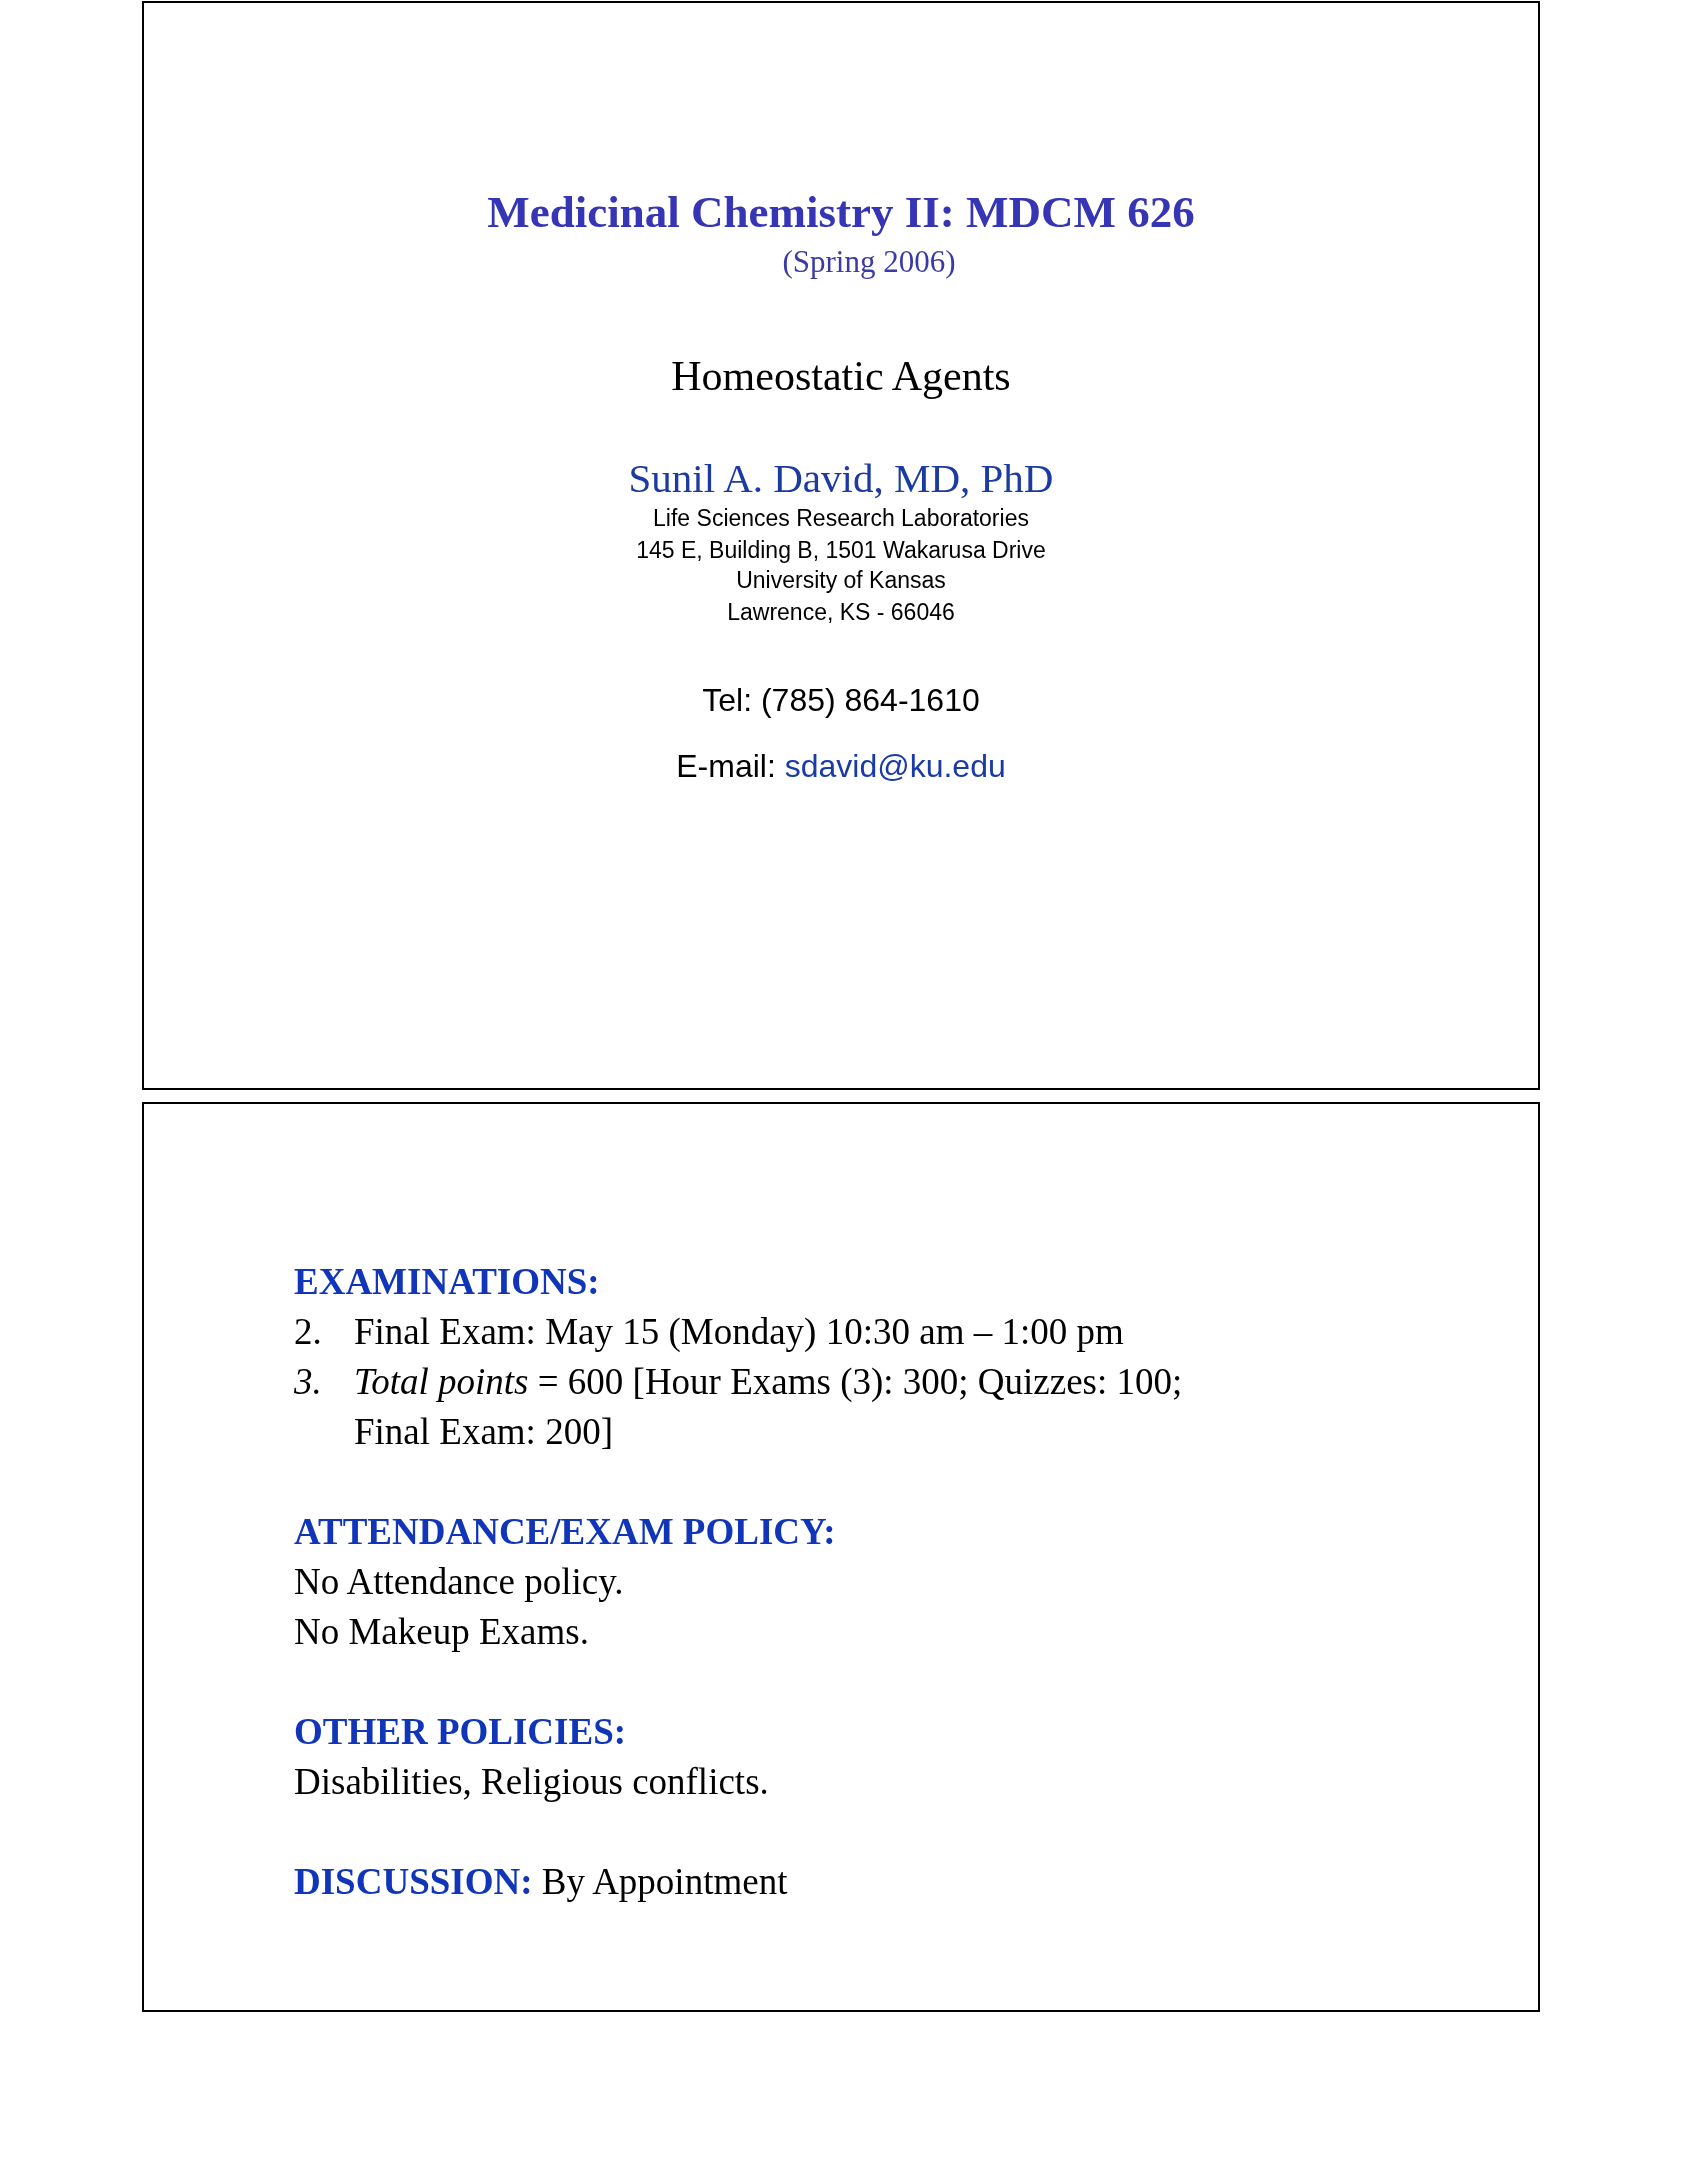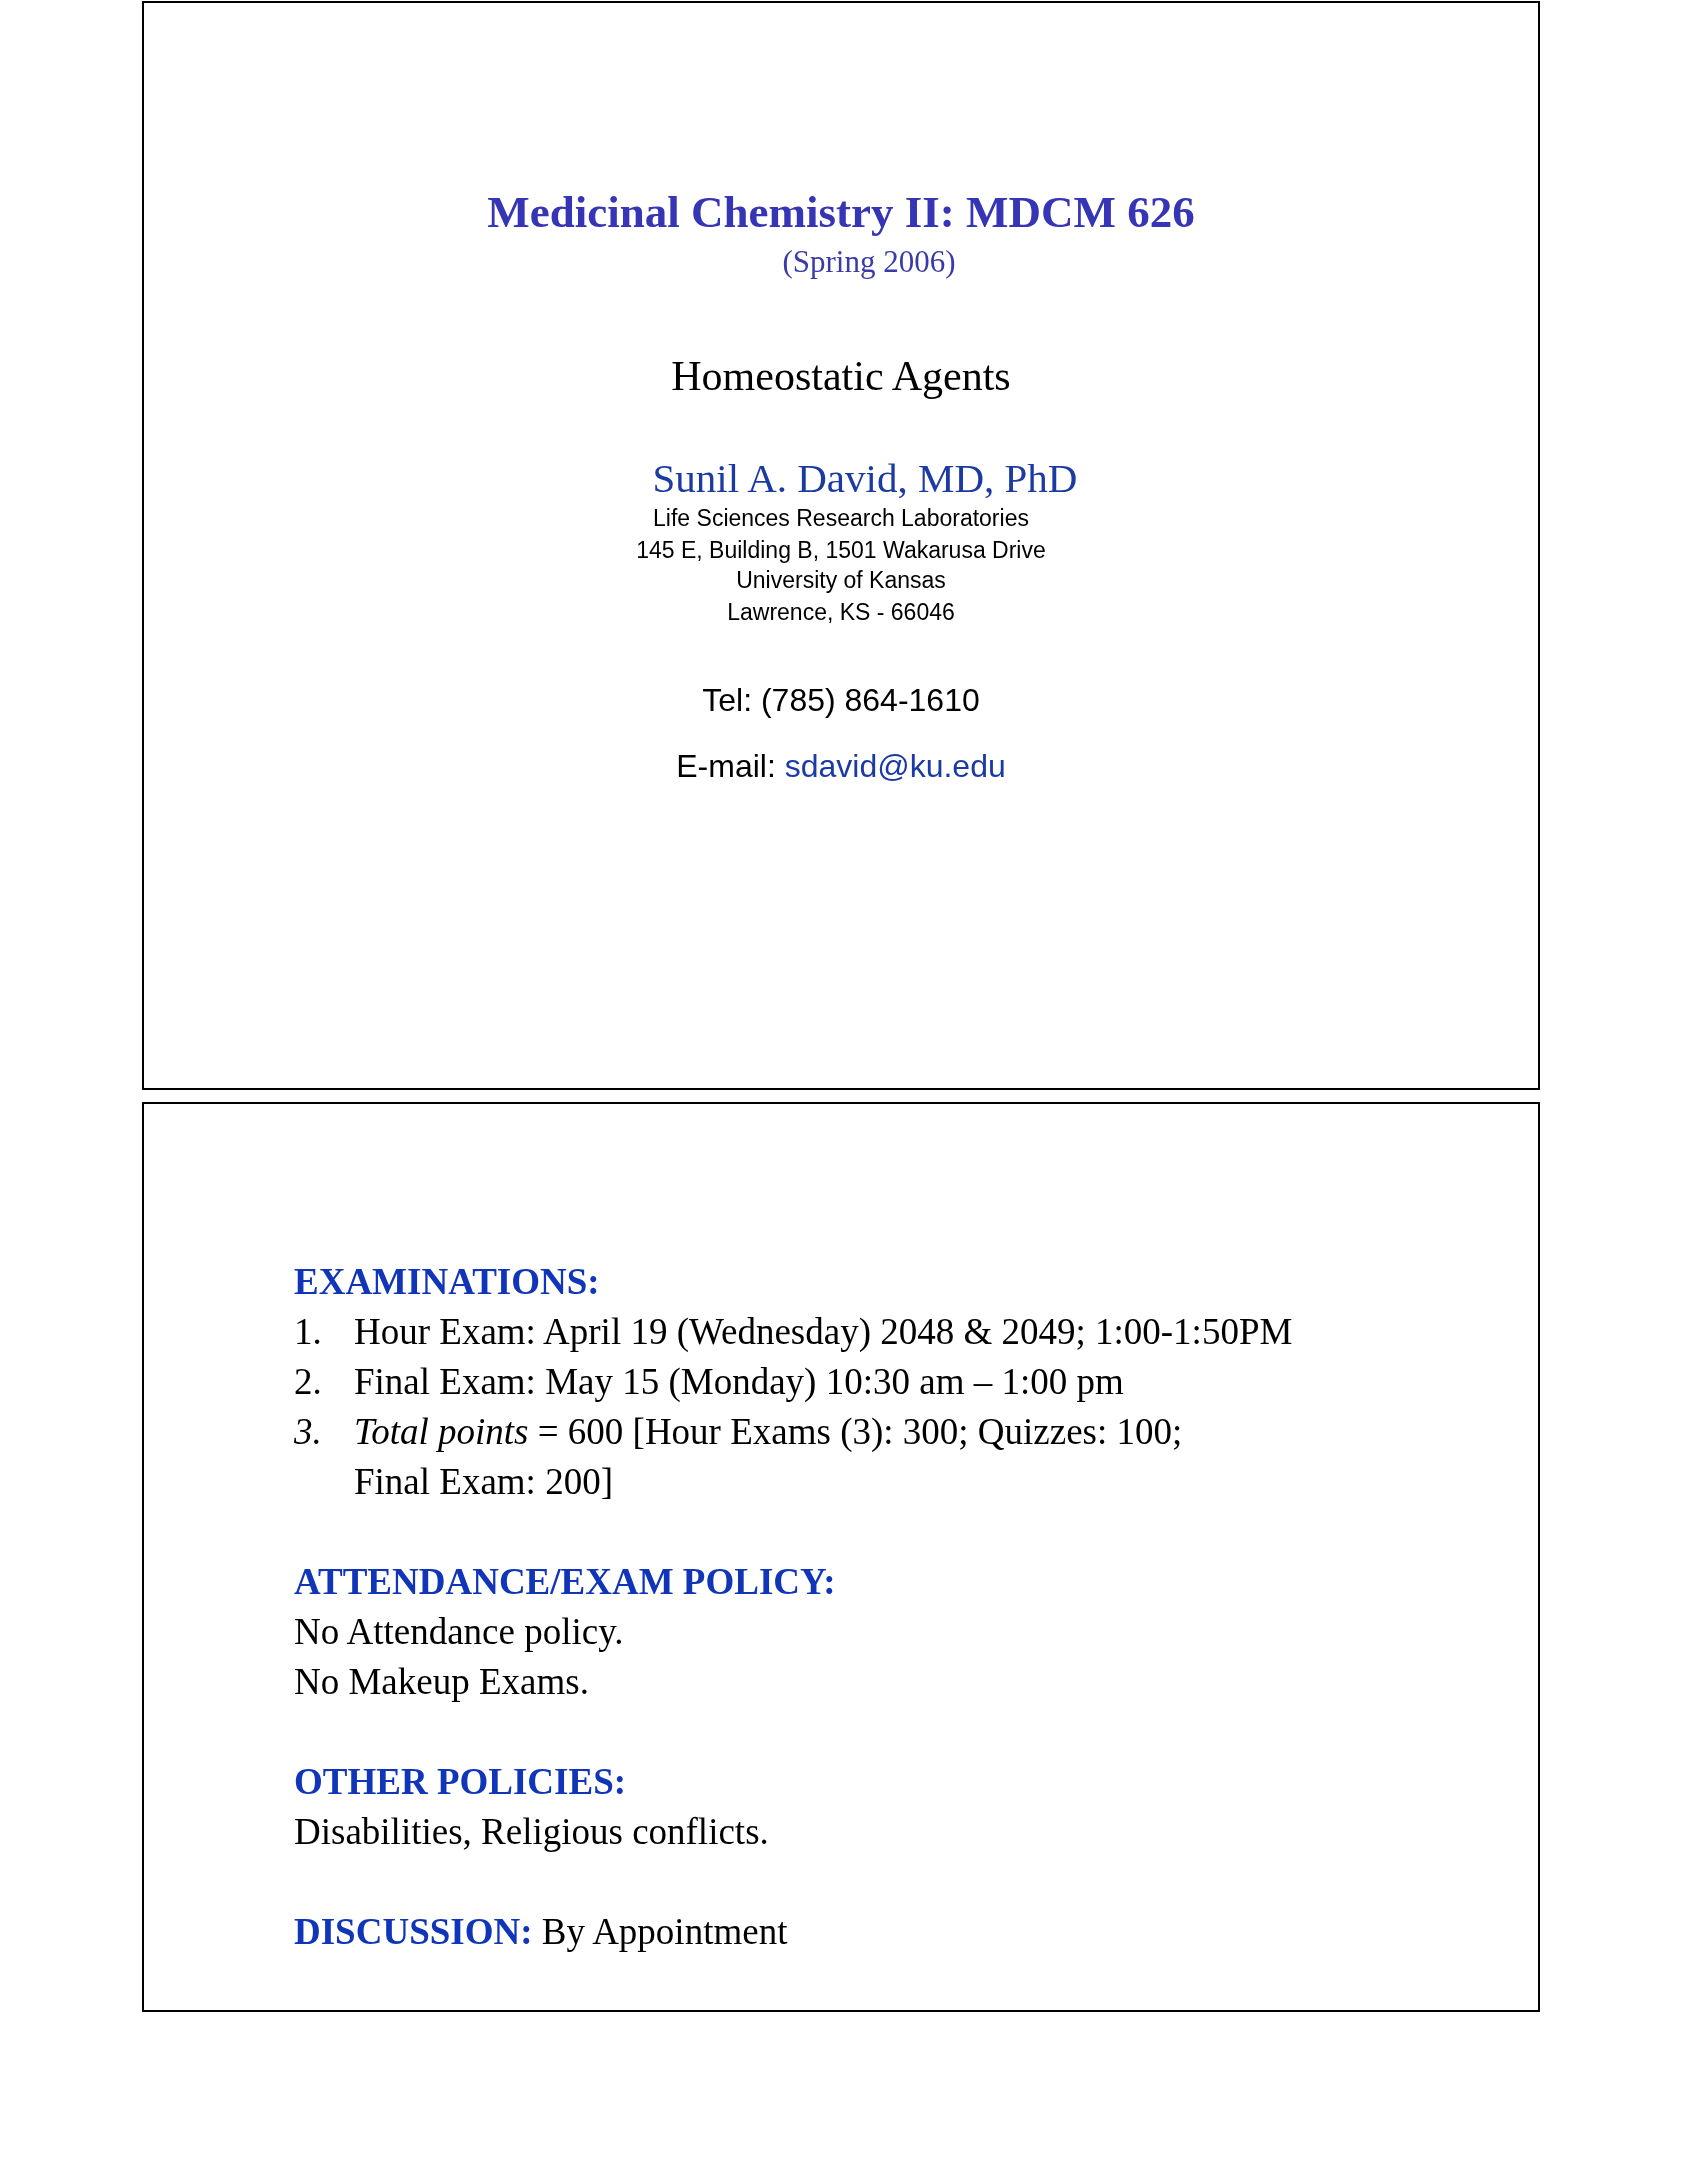--- a/index.html
+++ b/index.html
@@ -34,37 +34,34 @@
   .gap { height: 50px; }
   .italic { font-style: italic; }
 </style>
 </head>
 <body>
 
 <div class="slide" id="slide-1">
   <div class="center-line serif title" style="top:184px;">Medicinal Chemistry II:  MDCM 626</div>
   <div class="center-line serif subtitle" style="top:241px;">(Spring 2006)</div>
   <div class="center-line serif topic" style="top:348px;">Homeostatic Agents</div>
-  <div class="center-line serif author" style="top:451px;margin-left:24px;">Sunil A. David, MD, PhD</div>
+  <div class="center-line serif author" style="top:451px;">Sunil A. David, MD, PhD</div>
   <div class="center-line sans addr" style="top:500px;">Life Sciences Research Laboratories</div>
   <div class="center-line sans addr" style="top:532px;">145 E, Building B, 1501 Wakarusa Drive</div>
   <div class="center-line sans addr" style="top:562px;">University of Kansas</div>
   <div class="center-line sans addr" style="top:594px;">Lawrence, KS - 66046</div>
   <div class="center-line sans contact" style="top:678px;">Tel: (785) 864-1610</div>
   <div class="center-line sans contact" style="top:744px;">
     <span>E-mail: </span><span class="link">sdavid@ku.edu</span>
   </div>
 </div>
 
 <div class="slide" id="slide-2">
   <div class="body-block">
     <div class="line heading">EXAMINATIONS:</div>
-    <div class="line">
-      <span class="num">1.</span><span>Hour Exam: April 19 (Wednesday) 2048 &amp; 2049; 1:00-1:50PM</span>
-    </div>
     <div class="line">
       <span class="num">2.</span><span>Final Exam: May 15 (Monday) 10:30 am – 1:00 pm</span>
     </div>
     <div class="line">
       <span class="num italic">3.</span><span class="italic">Total points</span><span> = 600 [Hour Exams (3):  300;  Quizzes: 100;</span>
     </div>
     <div class="line indent">Final Exam: 200]</div>
     <div class="gap"></div>
 
     <div class="line heading">ATTENDANCE/EXAM POLICY:</div>

